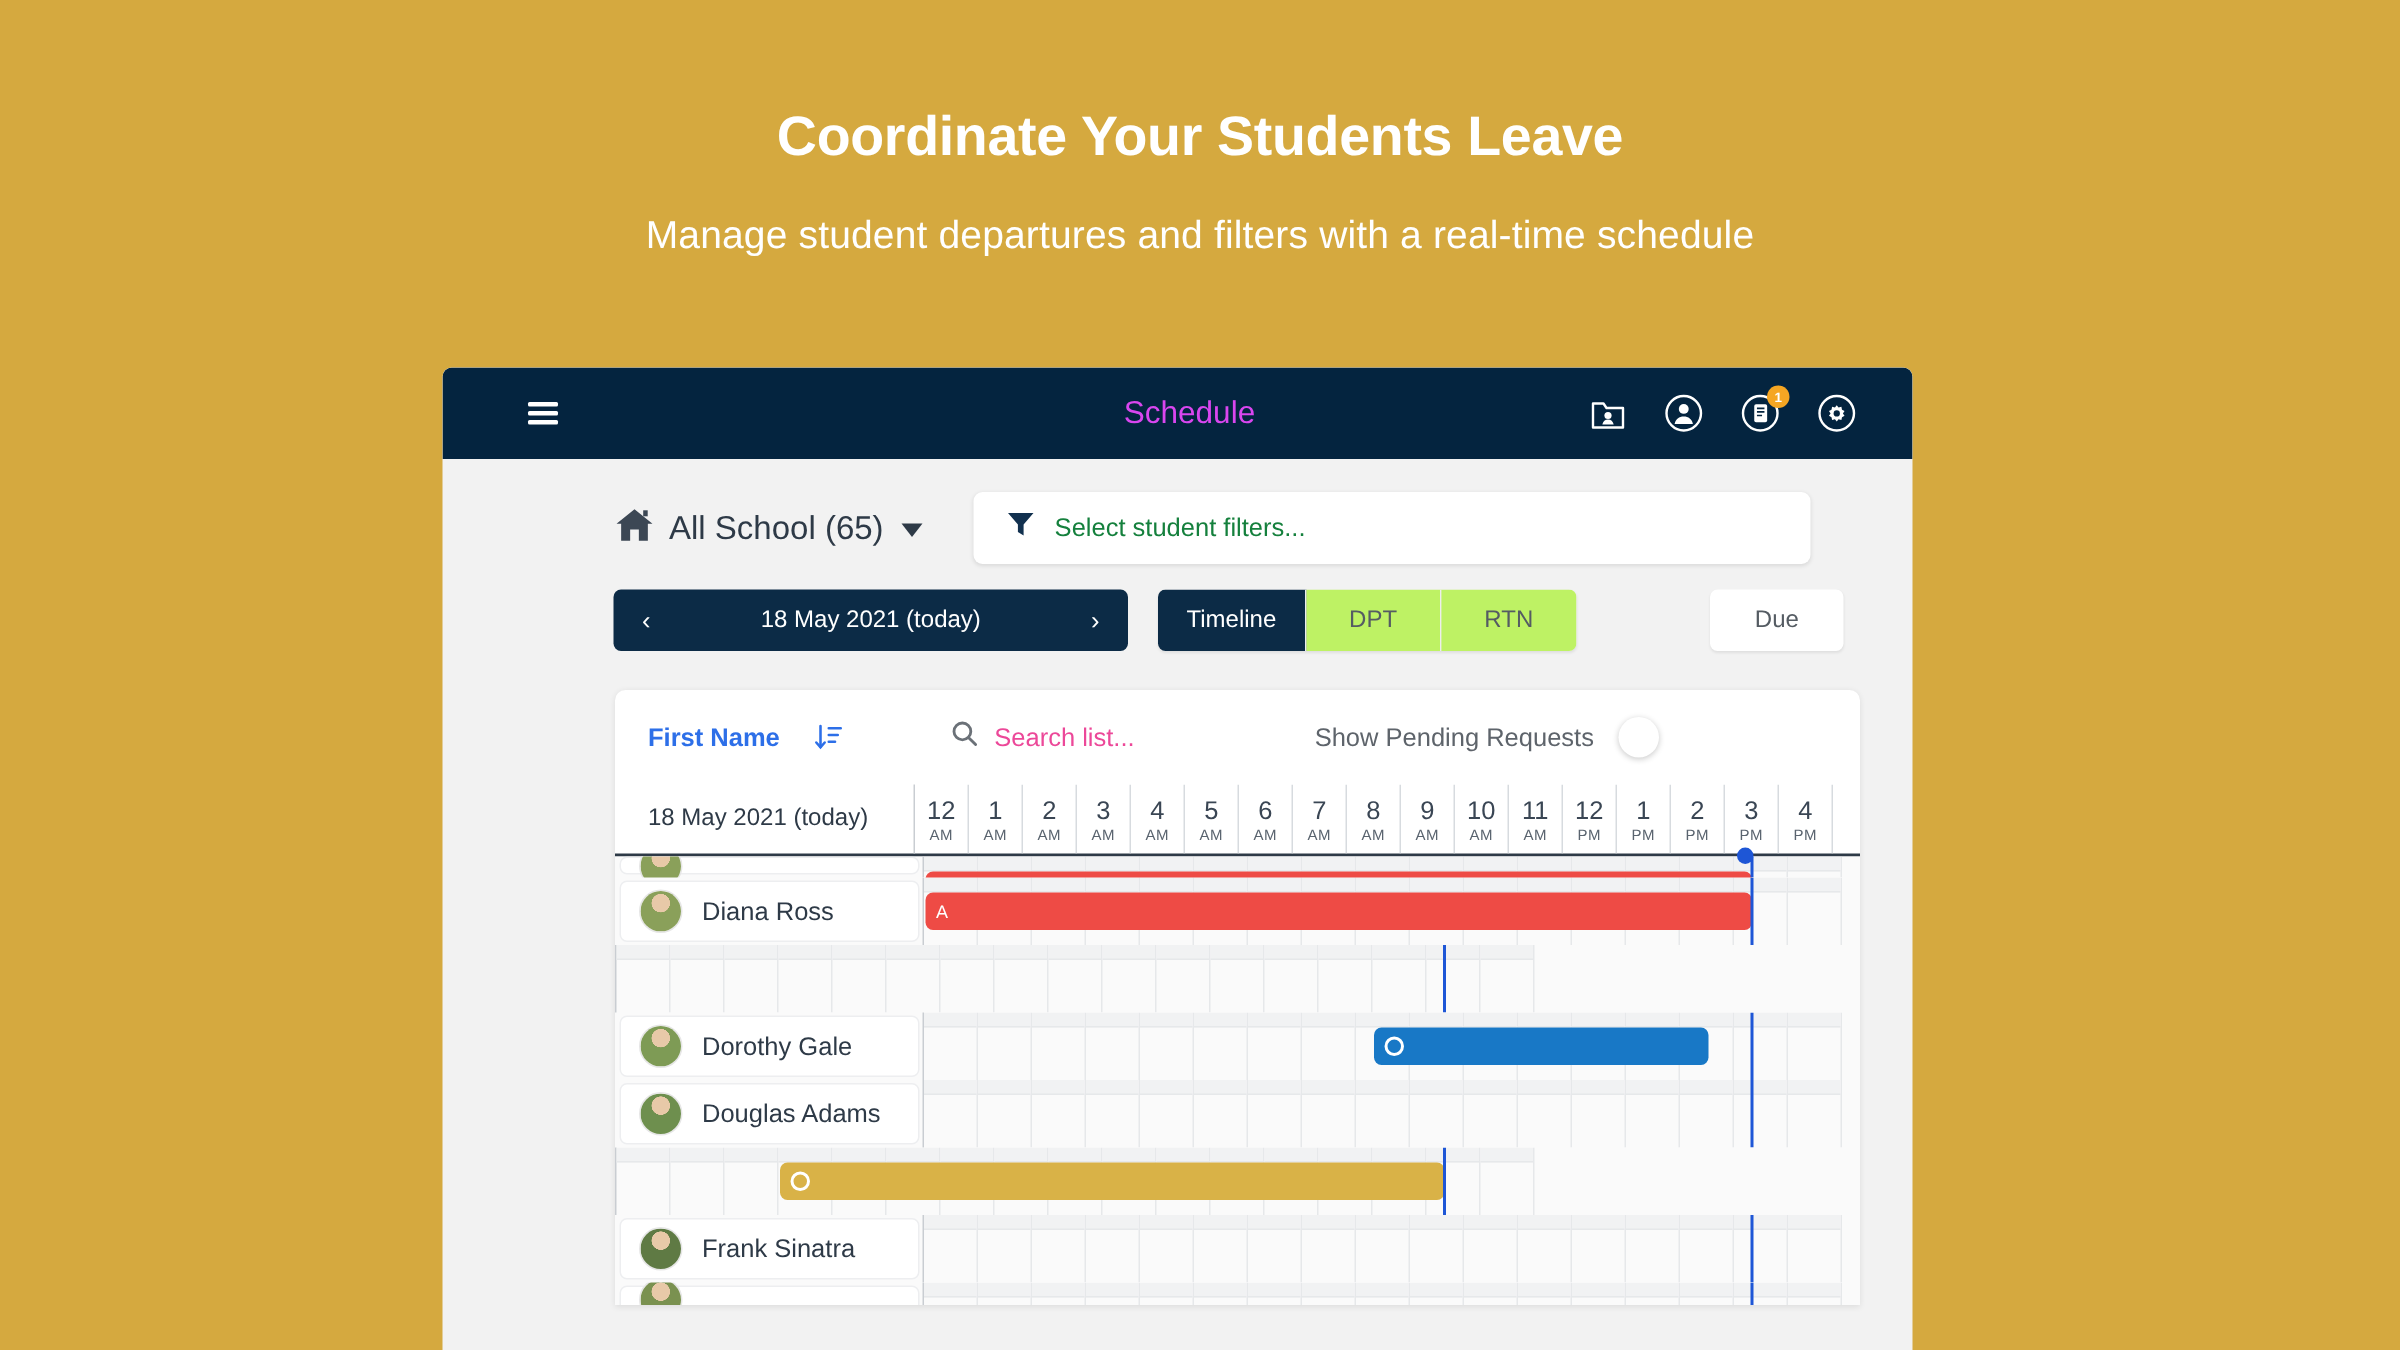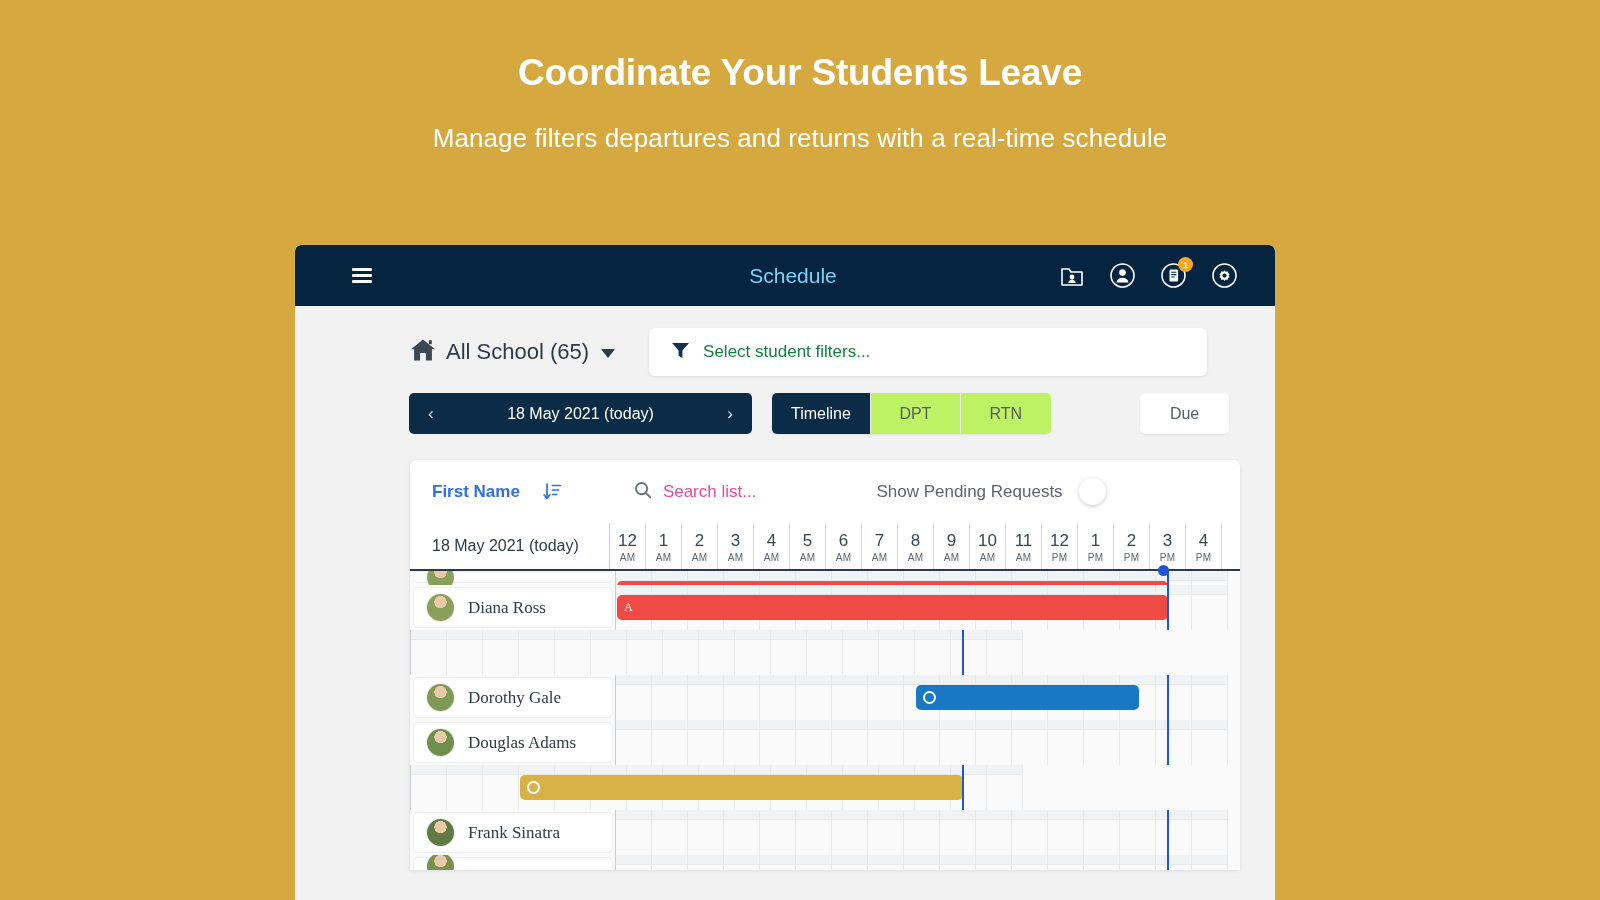--- a/index.html
+++ b/index.html
@@ -4,21 +4,21 @@
 <style>
   * { box-sizing: border-box; margin: 0; padding: 0; }
   html, body {
     width: 1600px; height: 900px;
     font-family: "Liberation Sans", sans-serif;
     background: #D5A93F;
     overflow: hidden;
   }
 
   
-  .hero { width: 1600px; padding-top: 51px; text-align: center; }
+  .hero { width: 1600px; padding-top: 69px; text-align: center; }
   .hero-title {
     font-size: 37px; font-weight: bold; color: #ffffff;
     letter-spacing: -0.2px; line-height: 1.2;
   }
   .hero-sub {
     margin-top: 28px; font-size: 26px; color: #ffffff;
     font-weight: 400; letter-spacing: 0.1px;
   }
 
   
@@ -37,21 +37,21 @@
     position: relative;
     border-radius: 6px 6px 0 0;
   }
   .hamburger { margin-left: 57px; width: 20px; cursor: pointer; }
   .hamburger span {
     display: block; height: 2.5px; background: #ffffff;
     margin: 3.5px 0; border-radius: 1px;
   }
   .topbar-title {
     position: absolute; left: 0; right: 0; text-align: center;
-    color: #7dd3fc; font-size: 21px; font-weight: 500;
+    color: #d946ef; font-size: 21px; font-weight: 500;
     pointer-events: none;
     margin-left: 16px;
   }
   .topbar-icons {
     margin-left: auto; margin-right: 36px;
     display: flex; align-items: center; gap: 22px;
     position: relative; z-index: 2;
   }
   .tb-icon {
     width: 29px; height: 29px; position: relative;
@@ -251,21 +251,21 @@
 
   .row.partial-top { height: 14px; overflow: hidden; }
   .row.partial-top .row-name { margin-top: 0; }
   .row.partial-bot { height: 22px; overflow: hidden; }
 </style>
 </head>
 <body>
 
 <div class="hero">
   <div class="hero-title">Coordinate Your Students Leave</div>
-  <div class="hero-sub">Manage filters departures and returns with a real-time schedule</div>
+  <div class="hero-sub">Manage student departures and filters with a real-time schedule</div>
 </div>
 
 <div class="app-card">
 
   <div class="topbar">
     <div class="hamburger">
       <span></span>
         <span></span>
         <span></span>
     </div>
@@ -441,21 +441,21 @@
             <div class="h">3</div>
             <div class="m">PM</div>
           </div>
           <div class="tl-hour">
             <div class="h">4</div>
             <div class="m">PM</div>
           </div>
         </div>
     </div>
 
-    <div class="rows-area" id="rows-area" style="position: relative; font-family: Liberation Serif, serif;">
+    <div class="rows-area" id="rows-area" style="position: relative;">
         <div class="row partial-top">
           <div class="row-name">
             <div class="avatar">
               <i style="background: radial-gradient(circle at 50% 30%, rgb(232, 201, 168) 0px, rgb(232, 201, 168) 26%, rgb(138, 160, 90) 27%, rgb(138, 160, 90) 100%);"></i>
             </div>
             <span class="name-text"></span>
           </div>
           <div class="row-track">
             <div class="grid">
               <div class="gcol"></div>

